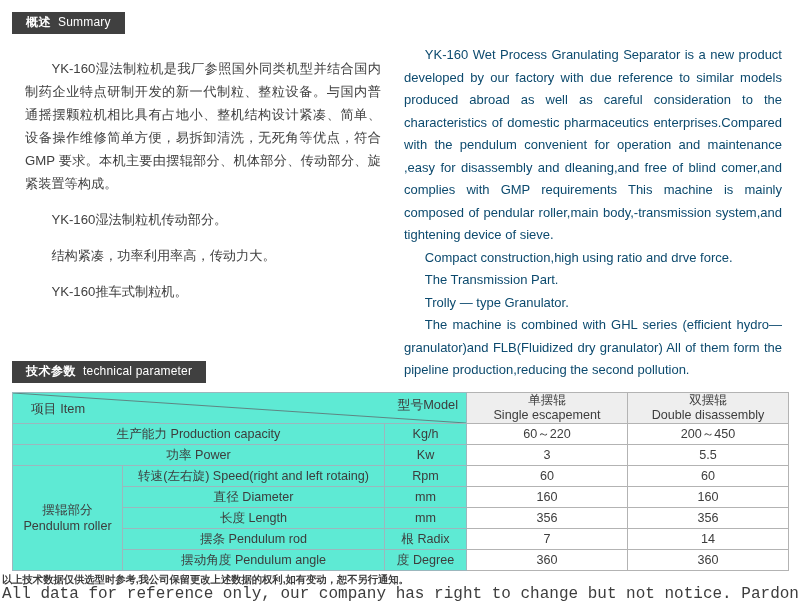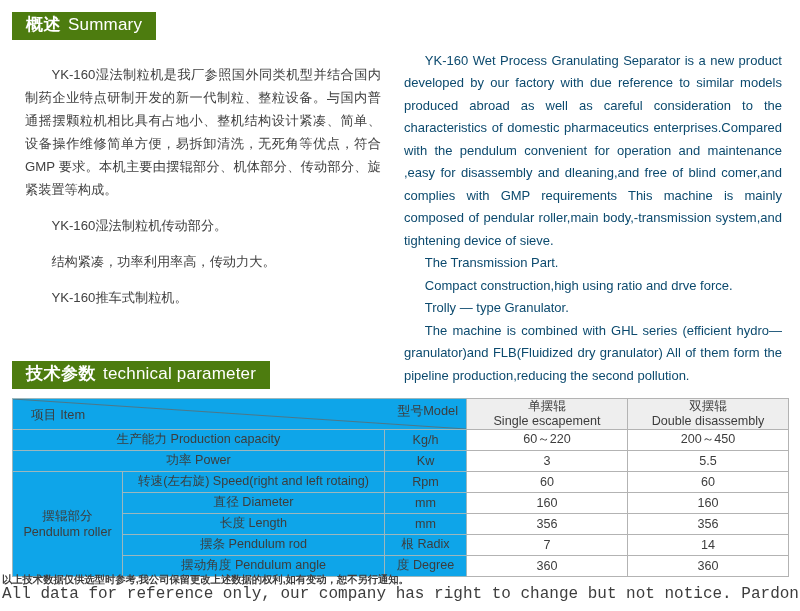--- a/index.html
+++ b/index.html
@@ -12,23 +12,23 @@
     background: #ffffff;
     font-family: "Liberation Sans", "DejaVu Sans", sans-serif;
     color: #3b3b3b;
     position: relative;
     overflow: hidden;
   }
 
   
   .section-badge {
     display: inline-block;
-    background: #4d7c0f;
+    background: #404040;
     color: #ffffff;
-    font-size: 17px;
+    font-size: 12px;
     letter-spacing: .2px;
     padding: 4px 14px 5px 14px;
     line-height: 1.1;
     white-space: nowrap;
   }
   .section-badge .cn {
     font-weight: bold;
     margin-right: 7px;
     letter-spacing: .5px;
   }
@@ -91,21 +91,21 @@
     border: 1px solid #9bb7bd;
     font-weight: normal;
     font-size: 12.6px;
     color: #3d3d3d;
     padding: 0;
     height: 20px;
     text-align: center;
     vertical-align: middle;
   }
   
-  .cell-blue { background: #0ea5e9; }
+  .cell-blue { background: #5eead4; }
   
   .cell-grey { background: #eeeeee; border-color: #b3b3b3 !important; }
   .cell-white { background: #ffffff; border-color: #b3b3b3 !important; }
 
   .hdr-row td { height: 38px; }
   .hdr-diag {
     position: relative;
     text-align: left;
     padding: 0 8px !important;
   }
@@ -176,22 +176,22 @@
 
     <div class="col-cn">
       <p class="p-cn">YK-160湿法制粒机是我厂参照国外同类机型并结合国内制药企业特点研制开发的新一代制粒、整粒设备。与国内普通摇摆颗粒机相比具有占地小、整机结构设计紧凑、简单、设备操作维修简单方便，易拆卸清洗，无死角等优点，符合GMP 要求。本机主要由摆辊部分、机体部分、传动部分、旋紧装置等构成。</p>
       <p class="p-cn">YK-160湿法制粒机传动部分。</p>
       <p class="p-cn">结构紧凑，功率利用率高，传动力大。</p>
       <p class="p-cn">YK-160推车式制粒机。</p>
     </div>
 
     <div class="col-en">
       <p class="p-en">YK-160 Wet Process Granulating Separator is a new product developed by our factory with due reference to similar models produced abroad as well as careful consideration to the characteristics of domestic pharmaceutics enterprises.Compared with the pendulum convenient for operation and maintenance ,easy for disassembly and dleaning,and free of blind comer,and complies with GMP requirements This machine is mainly composed of pendular roller,main body,-transmission system,and tightening device of sieve.</p>
+      <p class="p-en">Compact construction,high using ratio and drve force.</p>
       <p class="p-en">The Transmission Part.</p>
-      <p class="p-en">Compact construction,high using ratio and drve force.</p>
       <p class="p-en">Trolly — type Granulator.</p>
       <p class="p-en">The machine is combined with GHL series (efficient hydro—granulator)and FLB(Fluidized dry granulator) All of them form the pipeline production,reducing the second pollution.</p>
     </div>
 
   </div>
 </div>
 
 <div class="tech-wrap">
 
   <div class="section-badge">

